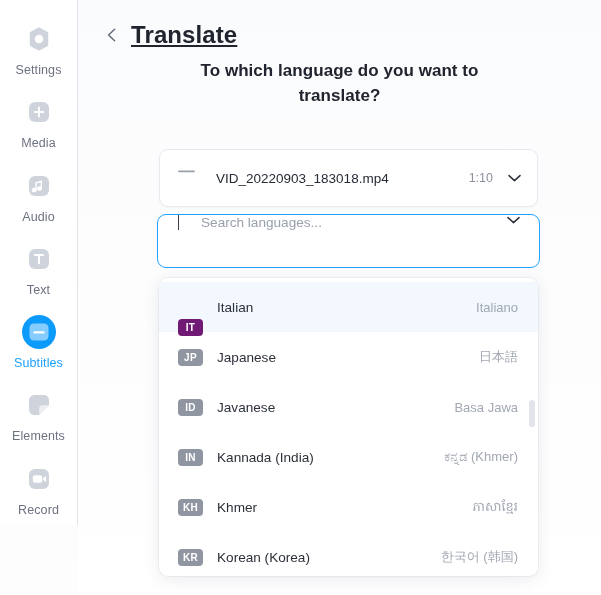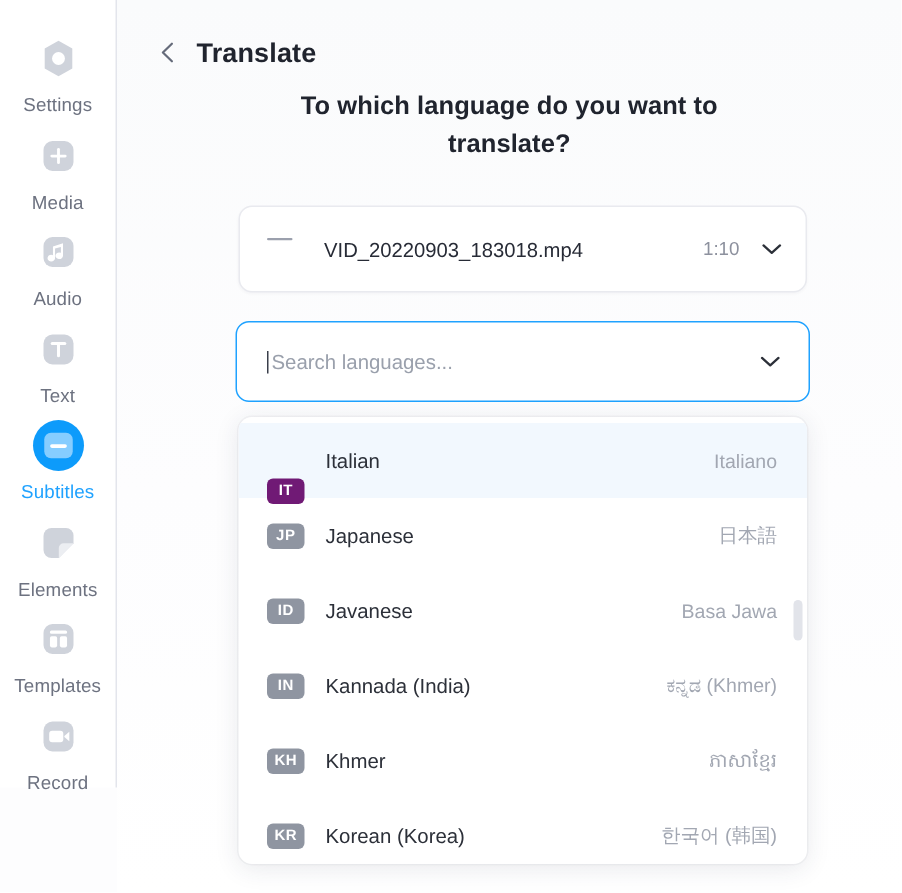--- a/index.html
+++ b/index.html
@@ -53,37 +53,37 @@
     display: flex; align-items: center;
     padding: 18px 0 0 23px;
     height: 52px;
   }
   #back-btn {
     width: 22px; height: 22px;
     display: flex; align-items: center; justify-content: center;
     cursor: pointer; margin-right: 8px;
   }
   #page-title {
-    font-size: 18px; font-weight: bold; color: #20242e; letter-spacing: .1px;
+    font-size: 24px; font-weight: bold; color: #20242e; letter-spacing: .1px; text-decoration: underline;
   }
   #question {
     margin: 7px auto 0;
     width: 330px;
     text-align: center;
     font-size: 17px;
     font-weight: bold;
     color: #20242e;
     line-height: 1.45;
     letter-spacing: .05px;
   }
 
   
   #file-card {
     position: absolute;
-    left: 81px; top: 137px;
+    left: 81px; top: 149px;
     width: 379px; height: 58px;
     background: #ffffff;
     border: 1px solid #e9eaef;
     border-radius: 9px;
     display: flex; align-items: center;
     box-shadow: 0 1px 2px rgba(30,35,60,.035);
     cursor: pointer;
   }
   #file-thumb {
     width: 34px; height: 34px;
@@ -106,22 +106,23 @@
   #file-chev { margin-right: 15px; display:flex; align-items:center; cursor:pointer;}
 
   
   #search-box {
     position: absolute;
     left: 79px; top: 214px;
     width: 383px; height: 54px;
     background: #ffffff;
     border: 1.6px solid #1fa2ff;
     border-radius: 9px;
-    display: flex; align-items: center;
+    display: flex; align-items: flex-start;
     cursor: text;
+    gap: 20px;
   }
   #caret {
     width: 1px; height: 15px;
     background: #3a3f4b;
     margin-left: 20px;
   }
   #search-input-text {
     font-size: 13.6px;
     color: #9aa0ac;
     margin-left: 2px;
@@ -253,31 +254,20 @@
     <div class="nav-item">
       <span class="nav-ico">
         <svg width="30" height="30" viewBox="0 0 30 30">
           <path d="M10.4 5 H20 a5 5 0 0 1 5 5 v5.2 L15.2 25 H10.4 a5.4 5.4 0 0 1 -5.4 -5.4 V10.4 A5.4 5.4 0 0 1 10.4 5 Z" fill="#cfd3db"></path>
           <path d="M25 15.2 L15.2 25 L15.2 18.4 a3.2 3.2 0 0 1 3.2 -3.2 Z" fill="#eceef2"></path>
         </svg>
       </span>
       <span class="nav-label">Elements</span>
     </div>
 
-    <div class="nav-item">
-      <span class="nav-ico">
-        <svg width="30" height="30" viewBox="0 0 30 30">
-          <rect x="5" y="5" width="20" height="20" rx="6" fill="#cfd3db"></rect>
-          <rect x="9.3" y="9.4" width="11.4" height="2.1" rx="1" fill="#ffffff"></rect>
-          <rect x="9.3" y="13.2" width="4.8" height="7.4" rx="1.2" fill="#ffffff"></rect>
-          <rect x="15.9" y="13.2" width="4.8" height="7.4" rx="1.2" fill="#ffffff"></rect>
-        </svg>
-      </span>
-      <span class="nav-label">Templates</span>
-    </div>
 
     <div class="nav-item">
       <span class="nav-ico">
         <svg width="30" height="30" viewBox="0 0 30 30">
           <rect x="5" y="5" width="20" height="20" rx="6" fill="#cfd3db"></rect>
           <rect x="8.8" y="11.2" width="9.4" height="7.6" rx="2" fill="#ffffff"></rect>
           <path d="M18.9 14.6 L22.2 11.8 L22.2 18.2 L18.9 15.4 Z" fill="#ffffff"></path>
         </svg>
       </span>
       <span class="nav-label">Record</span>

